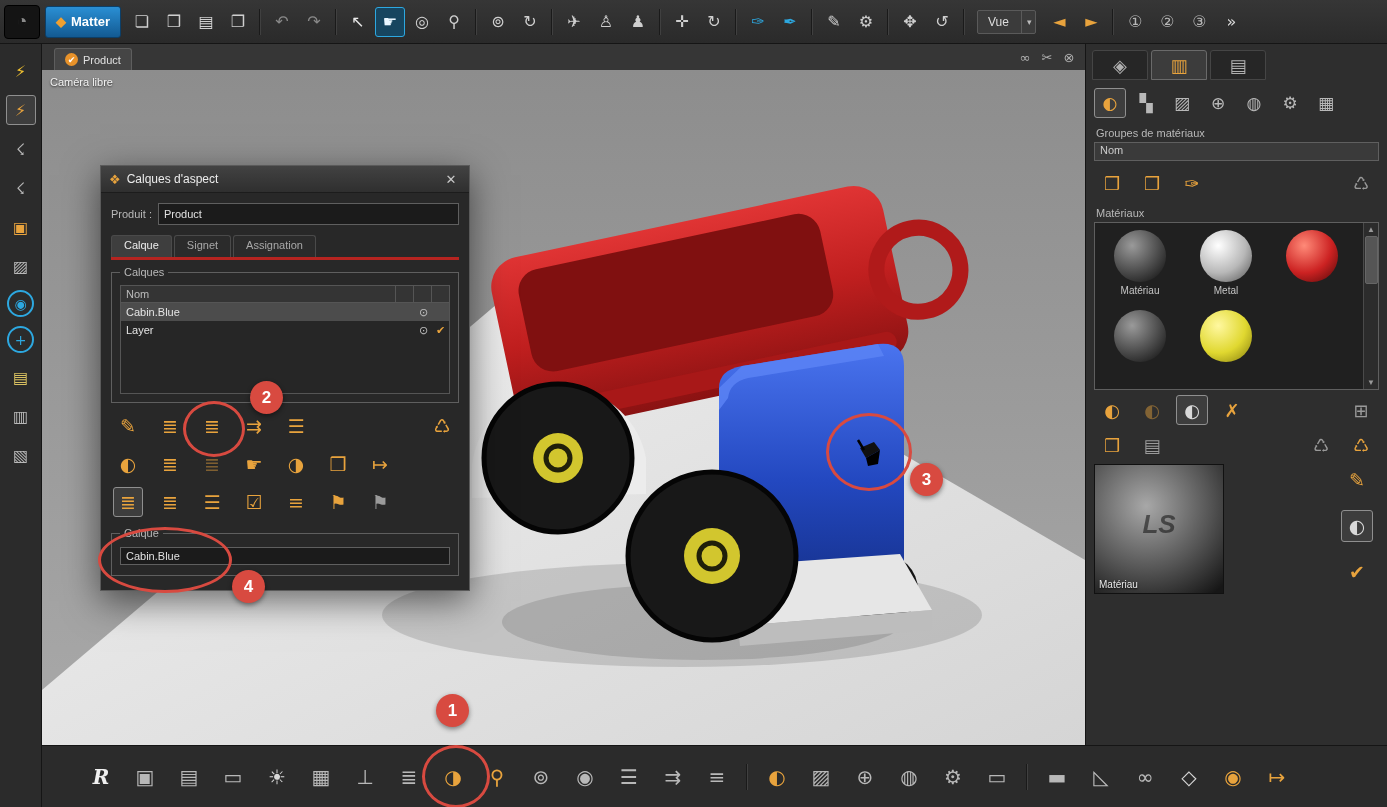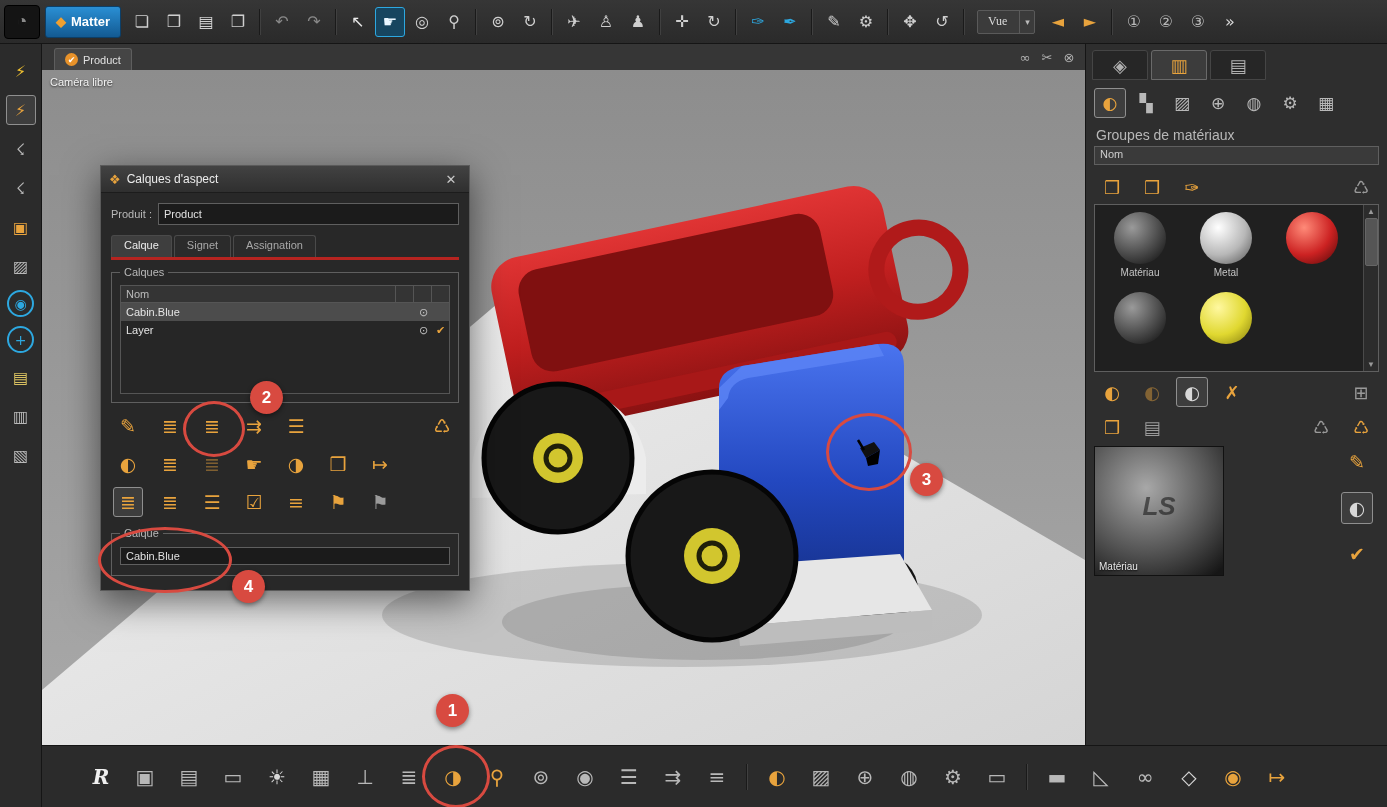--- a/index.html
+++ b/index.html
@@ -13,21 +13,21 @@
   .icon.round{border:2px solid #2da8e0;border-radius:50%;width:27px;height:27px;font-size:14px;}
   .icon.dim{opacity:.45;}
   .sep{width:1px;height:26px;background:#1a1a1a;border-right:1px solid #404040;margin:0 4px;flex:0 0 auto;}
   
   .topbar{position:absolute;left:0;top:0;width:1387px;height:44px;background:linear-gradient(#363636,#2a2a2a);
           border-bottom:1px solid #151515;display:flex;align-items:center;gap:2px;padding:0 4px;box-sizing:border-box;z-index:10;}
   .applogo{width:34px;height:32px;background:#141414;border:1px solid #000;border-radius:4px;display:flex;align-items:center;justify-content:center;color:#8a8a8a;font-size:18px;margin-right:3px;flex:0 0 auto;}
   .matter-btn{background:linear-gradient(#2a8fd4,#135a92);border:1px solid #0c3f68;border-radius:3px;height:30px;padding:0 10px;
           display:flex;align-items:center;gap:5px;color:#fff;font-weight:bold;font-size:13px;margin-right:4px;flex:0 0 auto;}
   .mdiamond{color:#f0a030;font-size:13px;}
-  .dropdown{height:22px;background:#3b3b3b;border:1px solid #5a5a5a;border-radius:2px;display:flex;align-items:center;font-size:12px;color:#ddd;padding:0 4px 0 10px;gap:12px;margin:0 6px;flex:0 0 auto;font-family:Liberation Serif, serif;}
+  .dropdown{height:22px;background:#3b3b3b;border:1px solid #5a5a5a;border-radius:2px;display:flex;align-items:center;font-size:12px;color:#ddd;padding:0 4px 0 10px;gap:12px;margin:0 6px;flex:0 0 auto;}
   .ddarrow{font-size:9px;color:#bbb;border-left:1px solid #5a5a5a;padding-left:5px;height:100%;display:flex;align-items:center;}
   
   .leftbar{position:absolute;left:0;top:44px;width:42px;height:763px;background:#2b2b2b;border-right:1px solid #151515;
            display:flex;flex-direction:column;align-items:center;gap:9px;padding-top:12px;box-sizing:border-box;z-index:5;}
   
   .viewport{position:absolute;left:42px;top:44px;width:1043px;height:701px;}
   .vheader{height:26px;background:#363636;border-bottom:1px solid #202020;display:flex;align-items:flex-end;position:relative;}
   .vtab{margin-left:12px;height:21px;background:#454545;border:1px solid #5e5e5e;border-bottom:none;border-radius:3px 3px 0 0;
         display:flex;align-items:center;gap:5px;padding:0 10px;font-size:11px;color:#e0e0e0;}
   .vcheck{width:13px;height:13px;border-radius:50%;background:#e8922a;color:#fff;font-size:9px;display:flex;align-items:center;justify-content:center;}
@@ -73,21 +73,21 @@
   .drow .icon{width:30px;height:30px;font-size:19px;color:#e8a33d;}
   .cbox{margin-top:16px;padding:12px 8px 10px;}
   .cbox .dinput{width:100%;box-sizing:border-box;}
   
   .rightpanel{position:absolute;left:1085px;top:44px;width:302px;height:701px;background:#2e2e2e;border-left:1px solid #151515;box-sizing:border-box;z-index:6;}
   .rtabs{padding:6px 6px 0;gap:3px;}
   .rtabs .icon{width:56px;height:30px;background:#262626;border:1px solid #454545;border-radius:3px 3px 0 0;font-size:18px;}
   .rtabs .icon.act{background:#3c3c3c;border-color:#6a6a6a;}
   .rlibs{padding:8px 8px 2px;gap:4px;}
   .rlibs .icon{width:32px;height:30px;font-size:17px;}
-  .rlabel{font-size:14px;color:#b8b8b8;padding:7px 10px 3px;}
+  .rlabel{font-size:11px;color:#b8b8b8;padding:7px 10px 3px;}
   .rheader{margin:0 8px;height:15px;background:#3a3a3a;border:1px solid #5f5f5f;color:#ccc;font-size:11px;padding:1px 5px;}
   .glist{margin:0 8px;height:86px;background:#202020;border:1px solid #5f5f5f;border-top:none;overflow:hidden;}
   .grow{height:16px;font-size:11px;color:#f0f0f0;padding:1px 5px;}
   .grow.sel{background:#3f3f3f;}
   .rgicons{padding:7px 10px 2px;gap:8px;}
   .rgicons .icon{width:32px;height:30px;font-size:18px;}
   .mbox{margin:0 8px;height:166px;background:#202020;border:1px solid #5f5f5f;display:flex;}
   .mgrid{flex:1;display:flex;flex-wrap:wrap;align-content:flex-start;padding:2px;overflow:hidden;}
   .tile{width:86px;height:80px;display:flex;flex-direction:column;align-items:center;padding-top:5px;box-sizing:border-box;}
   .sphere{width:52px;height:52px;border-radius:50%;}
@@ -350,20 +350,21 @@
         <div class="icon" data-name="screens-lib-icon" style="color: rgb(184, 184, 184);">▦</div>
       </div>
     <div class="rlabel" data-name="material-groups-label">Groupes de matériaux</div>
     <div class="rheader" data-name="groups-header-nom">Nom</div>
     <div class="rgicons iconrow" data-name="groups-toolbar">
         <div class="icon" data-name="new-group-icon" style="color: rgb(232, 163, 61);">❒</div>
         <div class="icon" data-name="duplicate-group-icon" style="color: rgb(232, 163, 61);">❒</div>
         <div class="icon" data-name="clean-group-icon" style="color: rgb(232, 163, 61);">✑</div>
         <div class="icon" data-name="delete-group-icon" style="color: rgb(154, 154, 154); margin-left: auto;">♺</div>
       </div>
+    <div class="rlabel" data-name="materials-label">Matériaux</div>
     <div class="mbox" data-name="materials-list">
       <div class="mgrid" data-name="materials-grid">
           <div class="tile" data-name="material-tile">
             <div class="sphere" data-name="material-sphere" style="background: radial-gradient(circle at 35% 30%, rgb(154, 154, 154), rgb(74, 74, 74) 55%, rgb(16, 16, 16) 95%);"></div>
             <div class="mlabel" data-name="material-name">Matériau</div>
           </div>
           <div class="tile" data-name="material-tile">
             <div class="sphere" data-name="material-sphere" style="background: radial-gradient(circle at 35% 30%, rgb(255, 255, 255), rgb(184, 184, 184) 55%, rgb(90, 90, 90) 95%);"></div>
             <div class="mlabel" data-name="material-name">Metal</div>
           </div>

